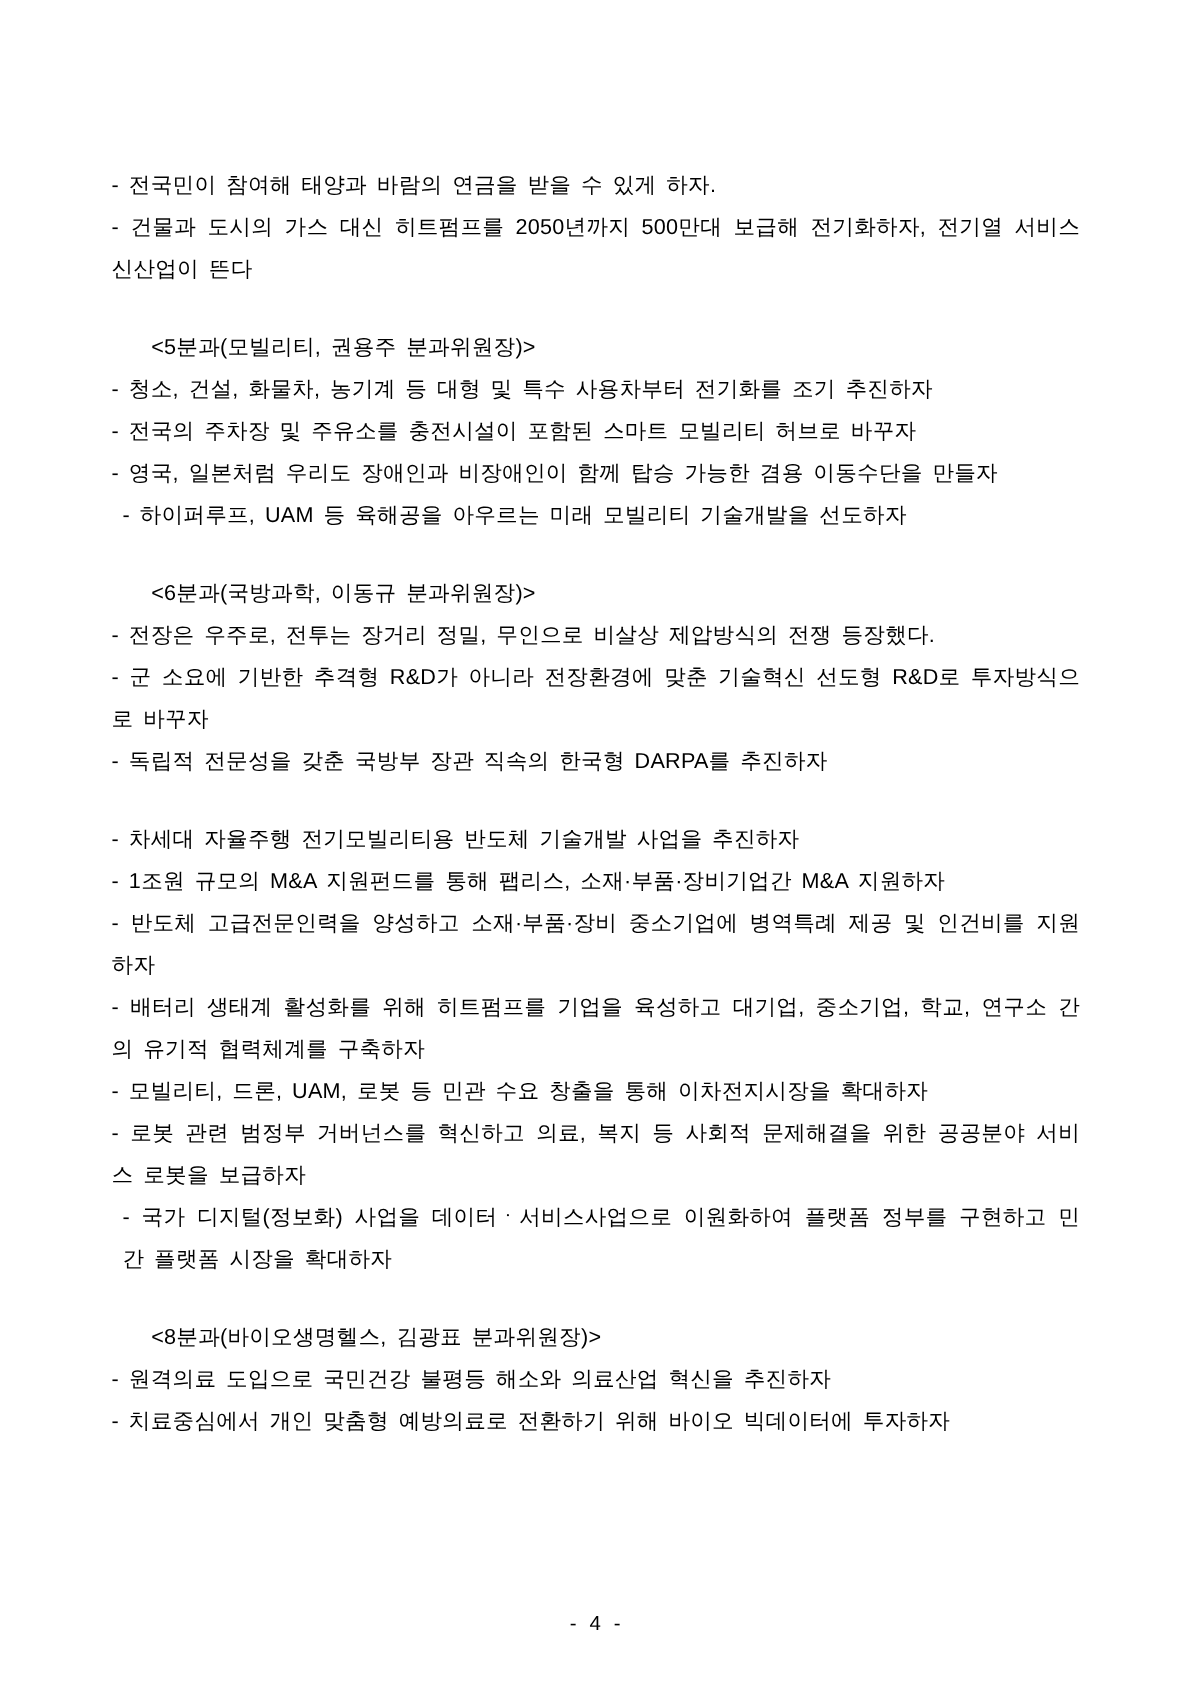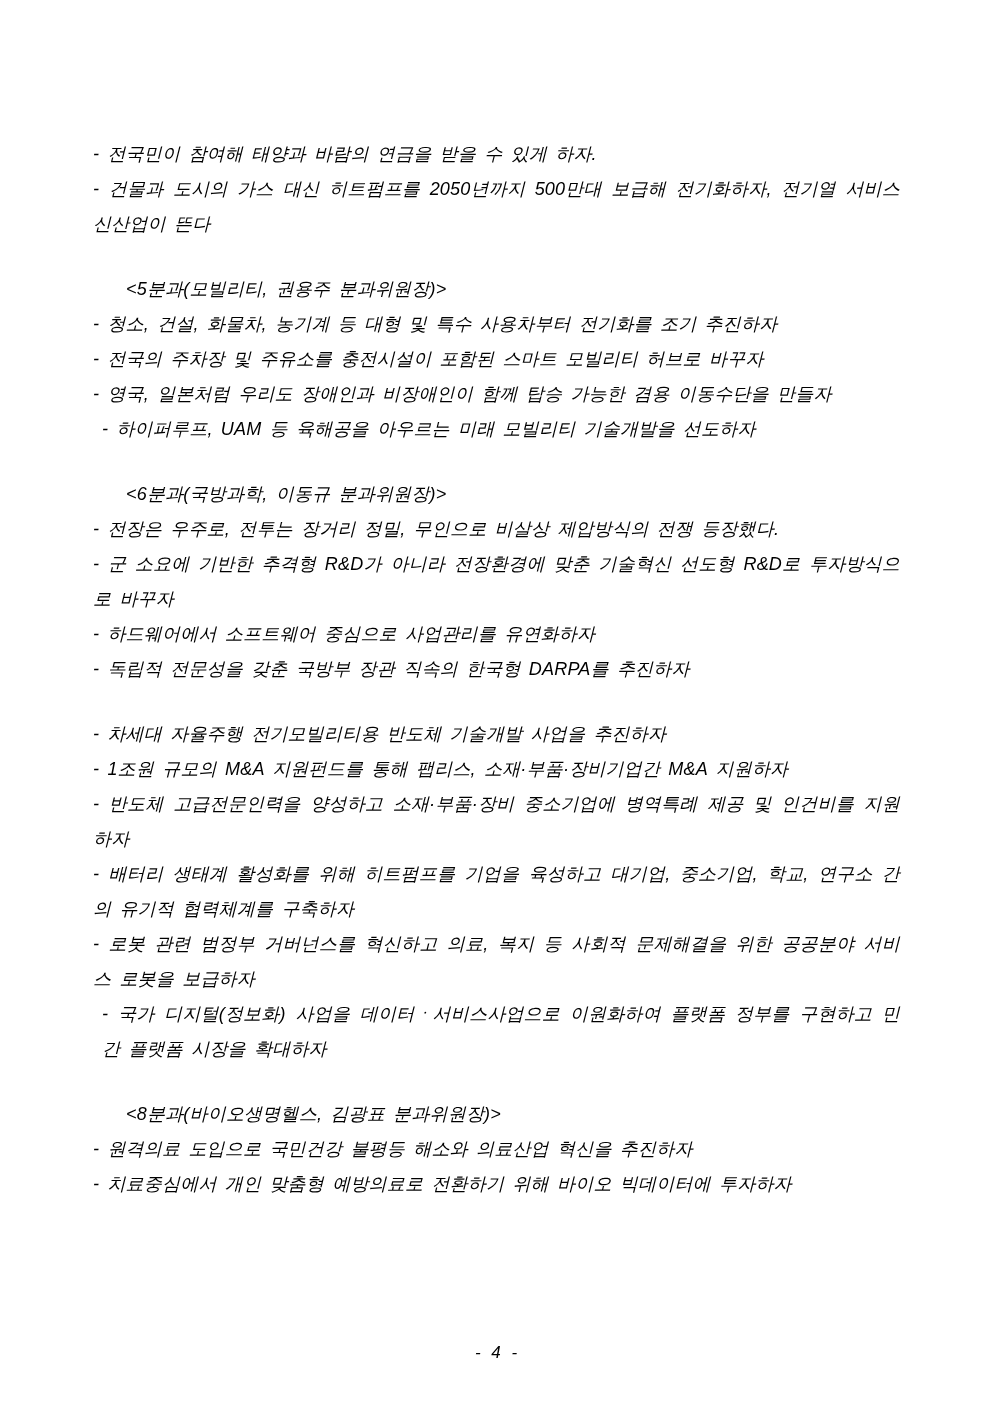--- a/index.html
+++ b/index.html
@@ -12,21 +12,20 @@
     height: 1403px;
     position: relative;
     overflow: hidden;
     font-family: "Liberation Sans", "DejaVu Sans", sans-serif;
     color: #000000;
   }
   .page {
     position: absolute;
     inset: 0;
     background: #ffffff;
-    font-style: italic;
   }
   .content {
     padding: 137px 92px 0 93px; 
   }
   .line {
     margin: 0;
     font-size: 18px;
     line-height: 35px;
     text-align: justify;
     text-align-last: left;
@@ -72,29 +71,29 @@
       <p class="line">- 청소, 건설, 화물차, 농기계 등 대형 및 특수 사용차부터 전기화를 조기 추진하자</p>
       <p class="line">- 전국의 주차장 및 주유소를 충전시설이 포함된 스마트 모빌리티 허브로 바꾸자</p>
       <p class="line">- 영국, 일본처럼 우리도 장애인과 비장애인이 함께 탑승 가능한 겸용 이동수단을 만들자</p>
       <p class="line indent">- 하이퍼루프, UAM 등 육해공을 아우르는 미래 모빌리티 기술개발을 선도하자</p>
     </div>
 
     <div class="section">
       <p class="line heading">&lt;6분과(국방과학, 이동규 분과위원장)&gt;</p>
       <p class="line">- 전장은 우주로, 전투는 장거리 정밀, 무인으로 비살상 제압방식의 전쟁 등장했다.</p>
       <p class="line">- 군 소요에 기반한 추격형 R&amp;D가 아니라 전장환경에 맞춘 기술혁신 선도형 R&amp;D로 투자방식으로 바꾸자</p>
-      <p class="line">- 하드웨어에서 소프트웨어 중심으로 사업관리를 유연화하자</p>
       <p class="line">- 독립적 전문성을 갖춘 국방부 장관 직속의 한국형 DARPA를 추진하자</p>
     </div>
 
     <div class="section">
       <p class="line">- 차세대 자율주행 전기모빌리티용 반도체 기술개발 사업을 추진하자</p>
       <p class="line">- 1조원 규모의 M&amp;A 지원펀드를 통해 팹리스, 소재·부품·장비기업간 M&amp;A 지원하자</p>
       <p class="line">- 반도체 고급전문인력을 양성하고 소재·부품·장비 중소기업에 병역특례 제공 및 인건비를 지원하자</p>
       <p class="line">- 배터리 생태계 활성화를 위해 히트펌프를 기업을 육성하고 대기업, 중소기업, 학교, 연구소 간의 유기적 협력체계를 구축하자</p>
+      <p class="line">- 모빌리티, 드론, UAM, 로봇 등 민관 수요 창출을 통해 이차전지시장을 확대하자</p>
       <p class="line">- 로봇 관련 범정부 거버넌스를 혁신하고 의료, 복지 등 사회적 문제해결을 위한 공공분야 서비스 로봇을 보급하자</p>
       <p class="line indent">- 국가 디지털(정보화) 사업을 데이터ㆍ서비스사업으로 이원화하여 플랫폼 정부를 구현하고 민간 플랫폼 시장을 확대하자</p>
     </div>
 
     <div class="section">
       <p class="line heading">&lt;8분과(바이오생명헬스, 김광표 분과위원장)&gt;</p>
       <p class="line">- 원격의료 도입으로 국민건강 불평등 해소와 의료산업 혁신을 추진하자</p>
       <p class="line">- 치료중심에서 개인 맞춤형 예방의료로 전환하기 위해 바이오 빅데이터에 투자하자</p>
     </div>
 

